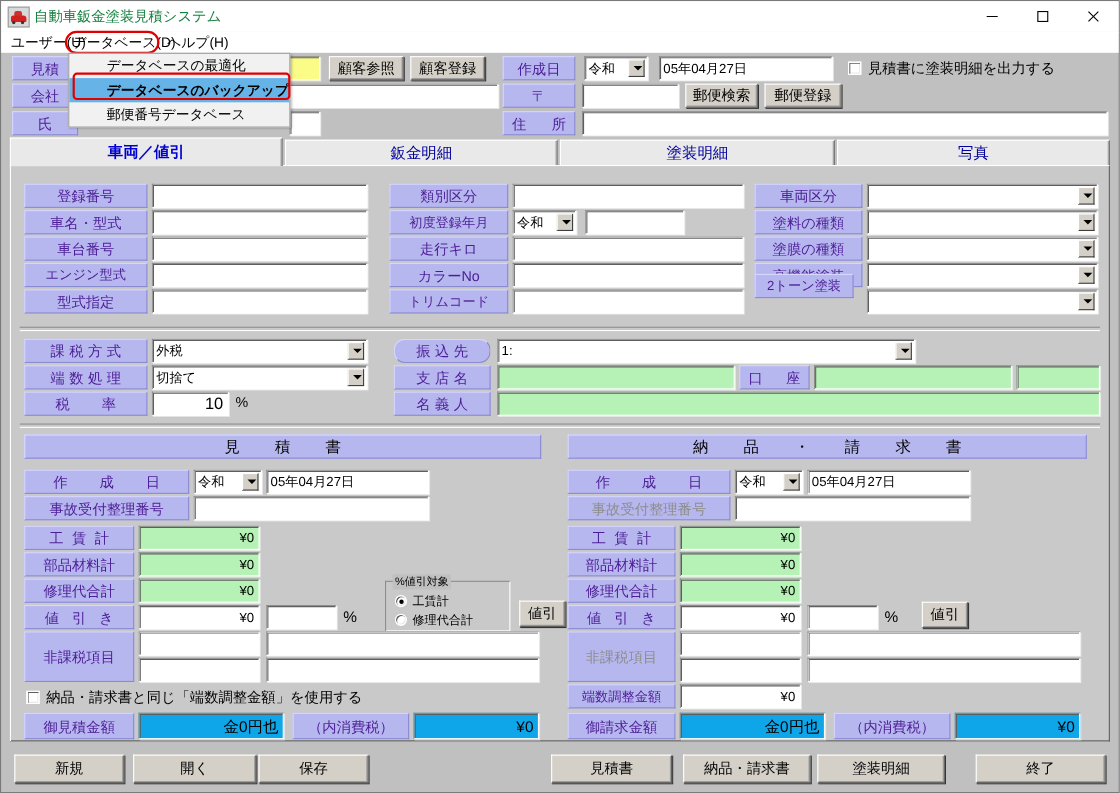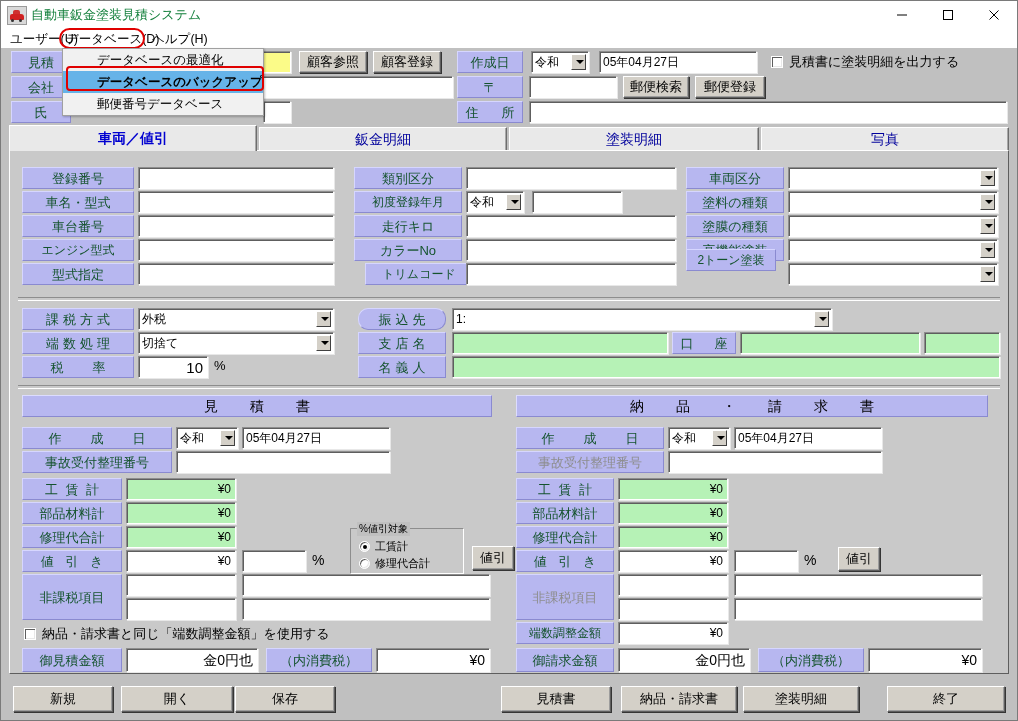--- a/index.html
+++ b/index.html
@@ -32,30 +32,30 @@
   #menu-help{left:146px;}
   .menu-highlight{position:absolute;left:58px;top:27px;width:86px;height:21px;border:2.5px solid #e00000;border-radius:11px;box-sizing:border-box;pointer-events:none;}
 
   
   .dropdown{position:absolute;left:61px;top:47px;width:200px;background:#f1f1f1;border:1px solid #a0a0a0;box-shadow:1px 1px 2px rgba(0,0,0,.25);z-index:40;}
   .dd-item{height:22px;line-height:22px;padding-left:34px;font-size:12.5px;white-space:nowrap;}
   .dd-item.sel{background:#66b3e8;font-weight:bold;}
   .dd-highlight{position:absolute;left:65px;top:65px;width:198px;height:25px;border:2.5px solid #e00000;border-radius:4px;box-sizing:border-box;z-index:41;pointer-events:none;}
 
   
-  .lbl{position:absolute;background:#b7b7f0;border:1px solid #8a8ad0;border-top-color:#d6d6ff;border-left-color:#d6d6ff;box-sizing:border-box;text-align:center;font-size:13px;color:#14532d;white-space:nowrap;overflow:hidden;}
+  .lbl{position:absolute;background:#b7b7f0;border:1px solid #8a8ad0;border-top-color:#d6d6ff;border-left-color:#d6d6ff;box-sizing:border-box;text-align:center;font-size:13px;color:#4c1d95;white-space:nowrap;overflow:hidden;}
   .lbl.dim{color:#8d8d8d;}
   .lbl.sp{letter-spacing:4px;text-indent:4px;}
   .lbl.sp2{letter-spacing:8px;text-indent:8px;}
   .tf{position:absolute;background:#ffffff;box-sizing:border-box;
       border:1px solid #ffffff;border-top-color:#8d8d8d;border-left-color:#8d8d8d;
       box-shadow:inset 1px 1px 0 #5e5e5e, 1px 1px 0 #e8e8e8;
       font-size:12px;padding:1px 3px 0 3px;overflow:hidden;white-space:nowrap;}
   .tf.green{background:#b6f2b6;}
-  .tf.yellow{background:#ffffff;}
+  .tf.yellow{background:#0ea5e9;}
   .tf.num{text-align:right;padding-right:4px;}
   .combo{position:absolute;background:#fff;box-sizing:border-box;
       border:1px solid #fff;border-top-color:#8d8d8d;border-left-color:#8d8d8d;
       box-shadow:inset 1px 1px 0 #5e5e5e, 1px 1px 0 #e8e8e8;
       font-size:12px;padding:1px 3px 0 3px;overflow:hidden;white-space:nowrap;}
   .combo .arrow{position:absolute;right:2px;top:2px;width:15px;bottom:2px;background:#d4d0c8;border:1px solid #fff;border-right-color:#404040;border-bottom-color:#404040;box-sizing:border-box;}
   .combo .arrow:after{content:"";position:absolute;left:4px;top:50%;margin-top:-2px;border-left:4px solid transparent;border-right:4px solid transparent;border-top:4px solid #000;}
   .btn{position:absolute;background:#d4d0c8;box-sizing:border-box;
       border:1px solid #ffffff;border-right-color:#5e5e5e;border-bottom-color:#5e5e5e;
       box-shadow:1px 1px 0 #353535, inset -1px -1px 0 #9d9d9d;
@@ -193,21 +193,21 @@
       <div class="combo" style="left:456px;top:40px;width:58px;height:22px;line-height:19px;">
         <span>令和</span>
         <span class="arrow"></span>
       </div>
       <div class="tf" style="left:522px;top:40px;width:90px;height:22px;line-height:19px;"></div>
 
       <div class="lbl" style="left:344px;top:64px;width:108px;height:22px;line-height:21px;">走行キロ</div>
       <div class="tf" style="left:456px;top:64px;width:210px;height:22px;line-height:19px;"></div>
       <div class="lbl" style="left:344px;top:88px;width:108px;height:22px;line-height:21px;">カラーNo</div>
       <div class="tf" style="left:456px;top:88px;width:210px;height:22px;line-height:19px;"></div>
-      <div class="lbl" style="left:344px;top:112px;width:108px;height:22px;line-height:21px;font-size:12px;margin-left:11px;">トリムコード</div>
+      <div class="lbl" style="left:344px;top:112px;width:108px;height:22px;line-height:21px;font-size:12px;">トリムコード</div>
       <div class="tf" style="left:456px;top:112px;width:210px;height:22px;line-height:19px;"></div>
 
       <div class="lbl" style="left:676px;top:16px;width:98px;height:22px;line-height:21px;">車両区分</div>
       <div class="combo" style="left:778px;top:16px;width:210px;height:22px;line-height:19px;">
         <span></span>
         <span class="arrow"></span>
       </div>
       <div class="lbl" style="left:676px;top:40px;width:98px;height:22px;line-height:21px;">塗料の種類</div>
       <div class="combo" style="left:778px;top:40px;width:210px;height:22px;line-height:19px;">
         <span></span>

